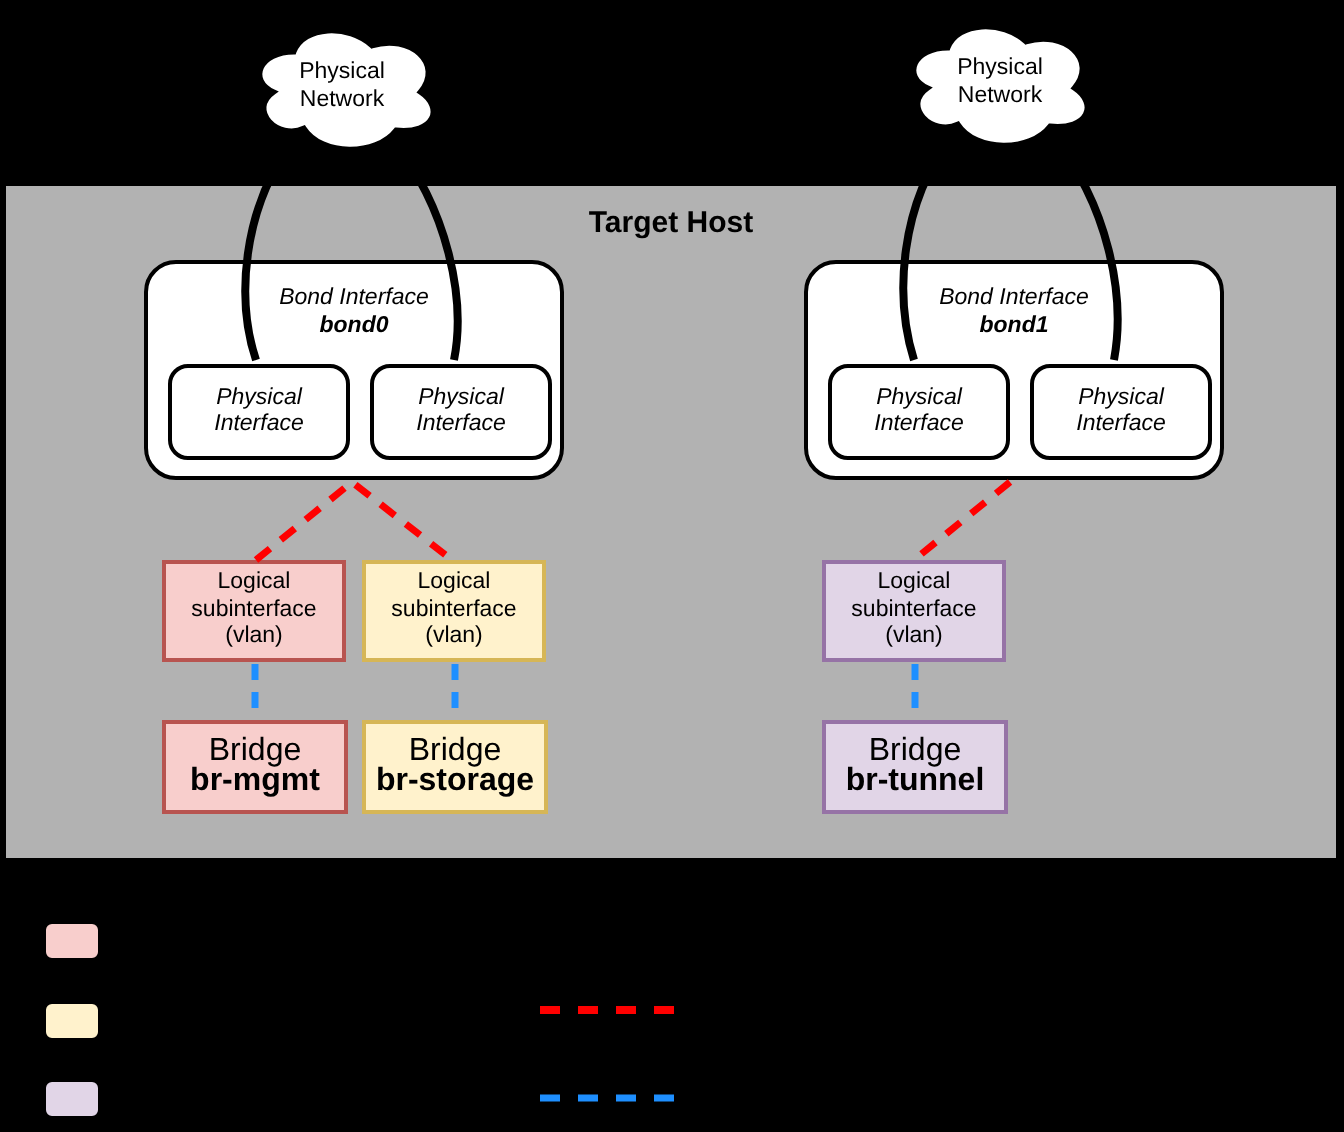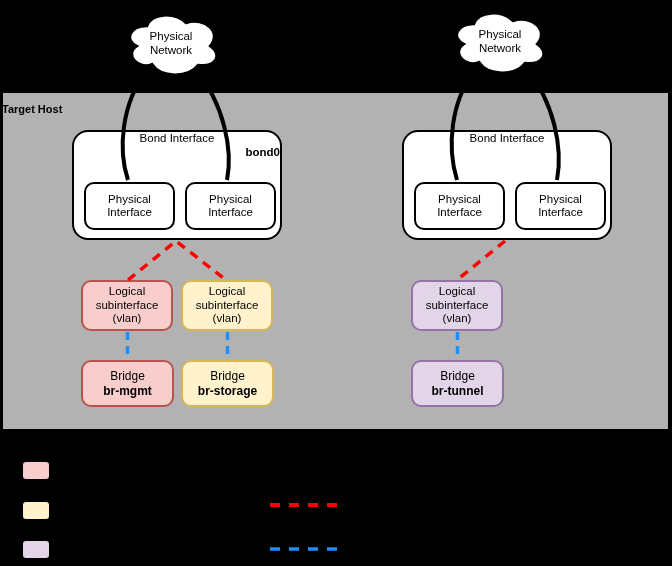--- a/index.html
+++ b/index.html
@@ -8,41 +8,41 @@
     position:relative; width:672px; height:566px; background:#000000;
     font-family:"Liberation Sans", sans-serif; color:#000; overflow:hidden;
   }
   
   .host {
     position:absolute; left:2px; top:92px; width:667px; height:338px;
     background:#b2b2b2; border:1.5px solid #000000;
   }
   .host-title {
     position:absolute; left:2px; top:103px; width:667px;
-    text-align:left; font-weight:bold; font-size:11px;
+    text-align:center; font-weight:bold; font-size:15px;
   }
   
   .node {
     position:absolute; display:flex; flex-direction:column;
     align-items:center; justify-content:center; text-align:center;
-    background:#ffffff; border:2px solid #000000; border-radius:10px;
+    background:#ffffff; border:2px solid #000000; border-radius:0;
     font-size:11.5px; line-height:13.5px;
   }
   .bond {
     position:absolute; width:210px; height:110px; background:#ffffff;
     border:2.5px solid #000000; border-radius:16px; text-align:center;
-    font-size:11.5px; line-height:13.5px; padding-top:0;
+    font-size:11.5px; line-height:13.5px; padding-top:11px;font-style:italic;
   }
   .bond .nic { width:91px; height:48px; top:50px; border-radius:10px; }
-  .bold { font-weight:bold;text-align:right; }
+  .bold { font-weight:bold; }
   .pink   { background:#f8cecc; border-color:#b85450; }
   .yellow { background:#fff2cc; border-color:#d6b656; }
   .purple { background:#e1d5e7; border-color:#9673a6; }
   .sub    { width:92px; height:51px; }
-  .bridge { width:93px; height:47px; font-size:12px; line-height:14.5px; }
+  .bridge { width:93px; height:47px; font-size:16px; line-height:14.5px; }
   
   .cloud-text {
     position:absolute; z-index:6; text-align:center;
     font-size:11.5px; line-height:14px;
   }
   
   .swatch {
     position:absolute; width:30px; height:21px;
     border:2px solid; border-radius:5px;
   }
@@ -68,20 +68,21 @@
       <div>Interface</div>
     </div>
     <div class="node nic" style="left:111px;">
       <div>Physical</div>
       <div>Interface</div>
     </div>
   </div>
 
   <div class="bond" style="left:402px; top:130px;">
     <div>Bond Interface</div>
+    <div class="bold">bond1</div>
     <div class="node nic" style="left:10px;">
       <div>Physical</div>
       <div>Interface</div>
     </div>
     <div class="node nic" style="left:111px;">
       <div>Physical</div>
       <div>Interface</div>
     </div>
   </div>
 

